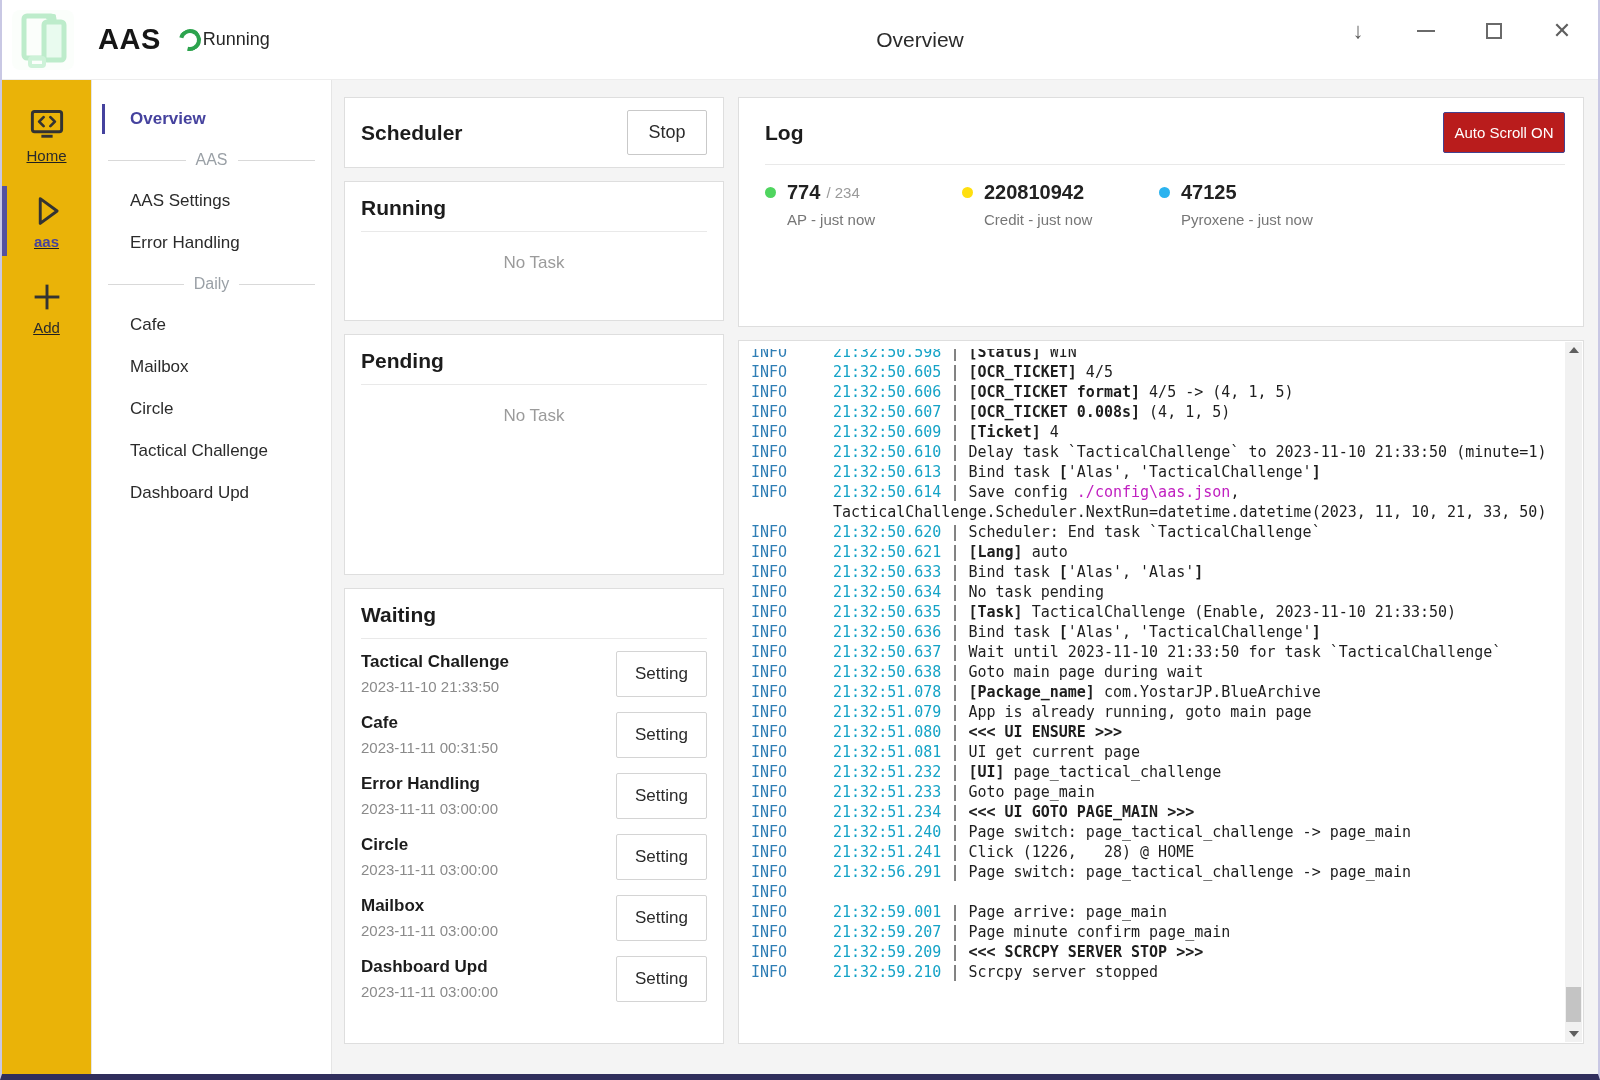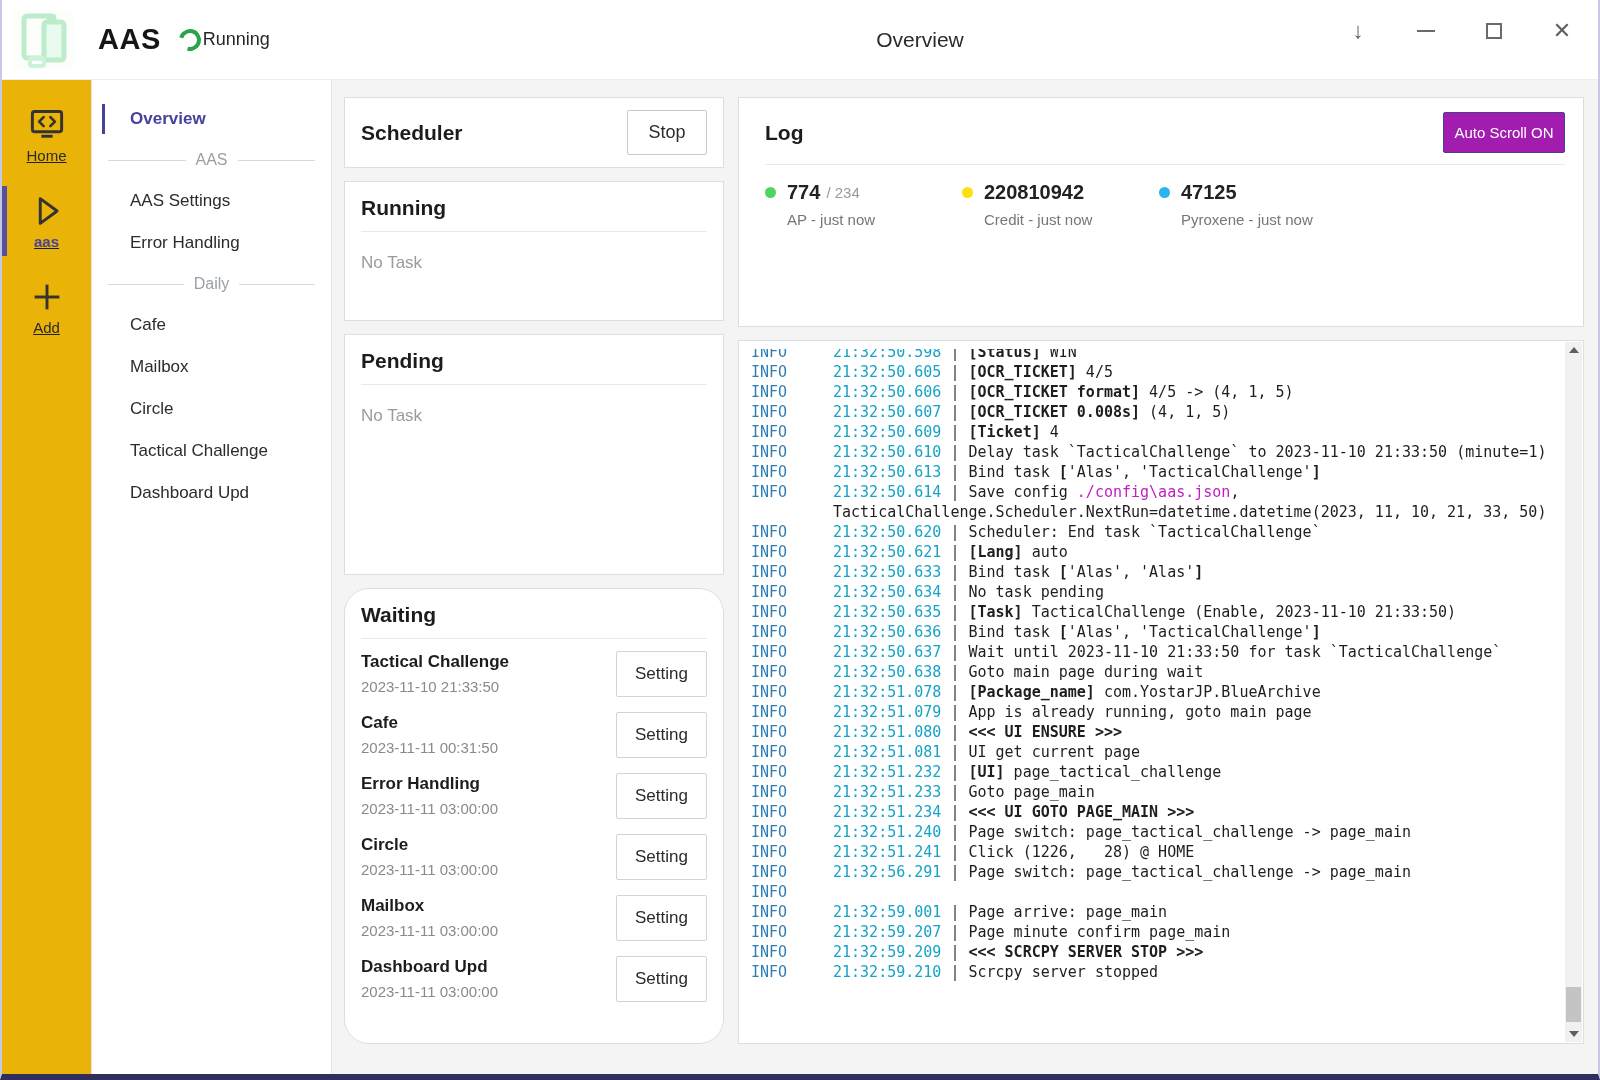--- a/index.html
+++ b/index.html
@@ -45,32 +45,32 @@
   .col-right { flex:1; min-width:0; display:flex; flex-direction:column; gap:13px; }
   .card { background:#fff; border:1px solid #dedede; }
   .card-title { font-size:21px; font-weight:700; color:#1c1c1c; }
   .card-divider { height:1px; background:#e9e9e9; margin-top:11px; }
 
   .scheduler-card { flex:0 0 71px; display:flex; align-items:center; justify-content:space-between; padding:0 16px; }
   .stop-btn { width:80px; height:45px; background:#fff; border:1px solid #c9c9c9; border-radius:2px; font-size:18px; color:#2b2b2b; font-family:inherit; cursor:pointer; }
 
   .running-card { flex:0 0 140px; padding:14px 16px 0; }
   .pending-card { flex:0 0 241px; padding:14px 16px 0; }
-  .no-task { text-align:left; margin-top:21px; font-size:17px; color:#9b9b9b; }
-
-  .waiting-card { flex:1; padding:14px 16px 0; overflow:hidden;border-radius:25px; }
+  .no-task { text-align:center; margin-top:21px; font-size:17px; color:#9b9b9b; }
+
+  .waiting-card { flex:1; padding:14px 16px 0; overflow:hidden; }
   .wait-list { margin-top:4px; }
   .wait-item { display:flex; align-items:center; justify-content:space-between; height:61px; }
   .wait-name { font-size:17px; font-weight:700; color:#1c1c1c; }
   .wait-date { font-size:15px; color:#8a8a8a; margin-top:6px; }
   .setting-btn { width:91px; height:46px; background:#fff; border:1px solid #d4d4d4; border-radius:2px; font-size:17px; color:#2b2b2b; font-family:inherit; cursor:pointer; }
 
   .log-stats-card { flex:0 0 230px; padding:14px 18px 0 26px; }
   .log-head { display:flex; align-items:center; justify-content:space-between; }
-  .autoscroll-btn { width:122px; height:41px; background:#a21caf; color:#fff; border:1px solid #44418f; border-radius:2px; font-size:15px; font-family:inherit; cursor:pointer; }
+  .autoscroll-btn { width:122px; height:41px; background:#b91c1c; color:#fff; border:1px solid #44418f; border-radius:2px; font-size:15px; font-family:inherit; cursor:pointer; }
   .stats-row { display:flex; margin-top:16px; }
   .stat { width:197px; flex:0 0 197px; }
   .stat-top { display:flex; align-items:center; }
   .dot { width:11px; height:11px; border-radius:50%; flex:0 0 11px; margin-right:11px; }
   .stat-value { font-size:20px; font-weight:700; color:#222; }
   .stat-total { font-size:15px; color:#9a9a9a; margin-left:6px; }
   .stat-label { font-size:15px; color:#767676; margin-top:7px; padding-left:22px; }
 
   .log-card { flex:1; position:relative; overflow:hidden; padding:8px 34px 8px 12px; }
   .log-body { height:100%; overflow:hidden; font-family:"DejaVu Sans Mono","Liberation Mono",monospace; font-size:15px; line-height:20px; }

